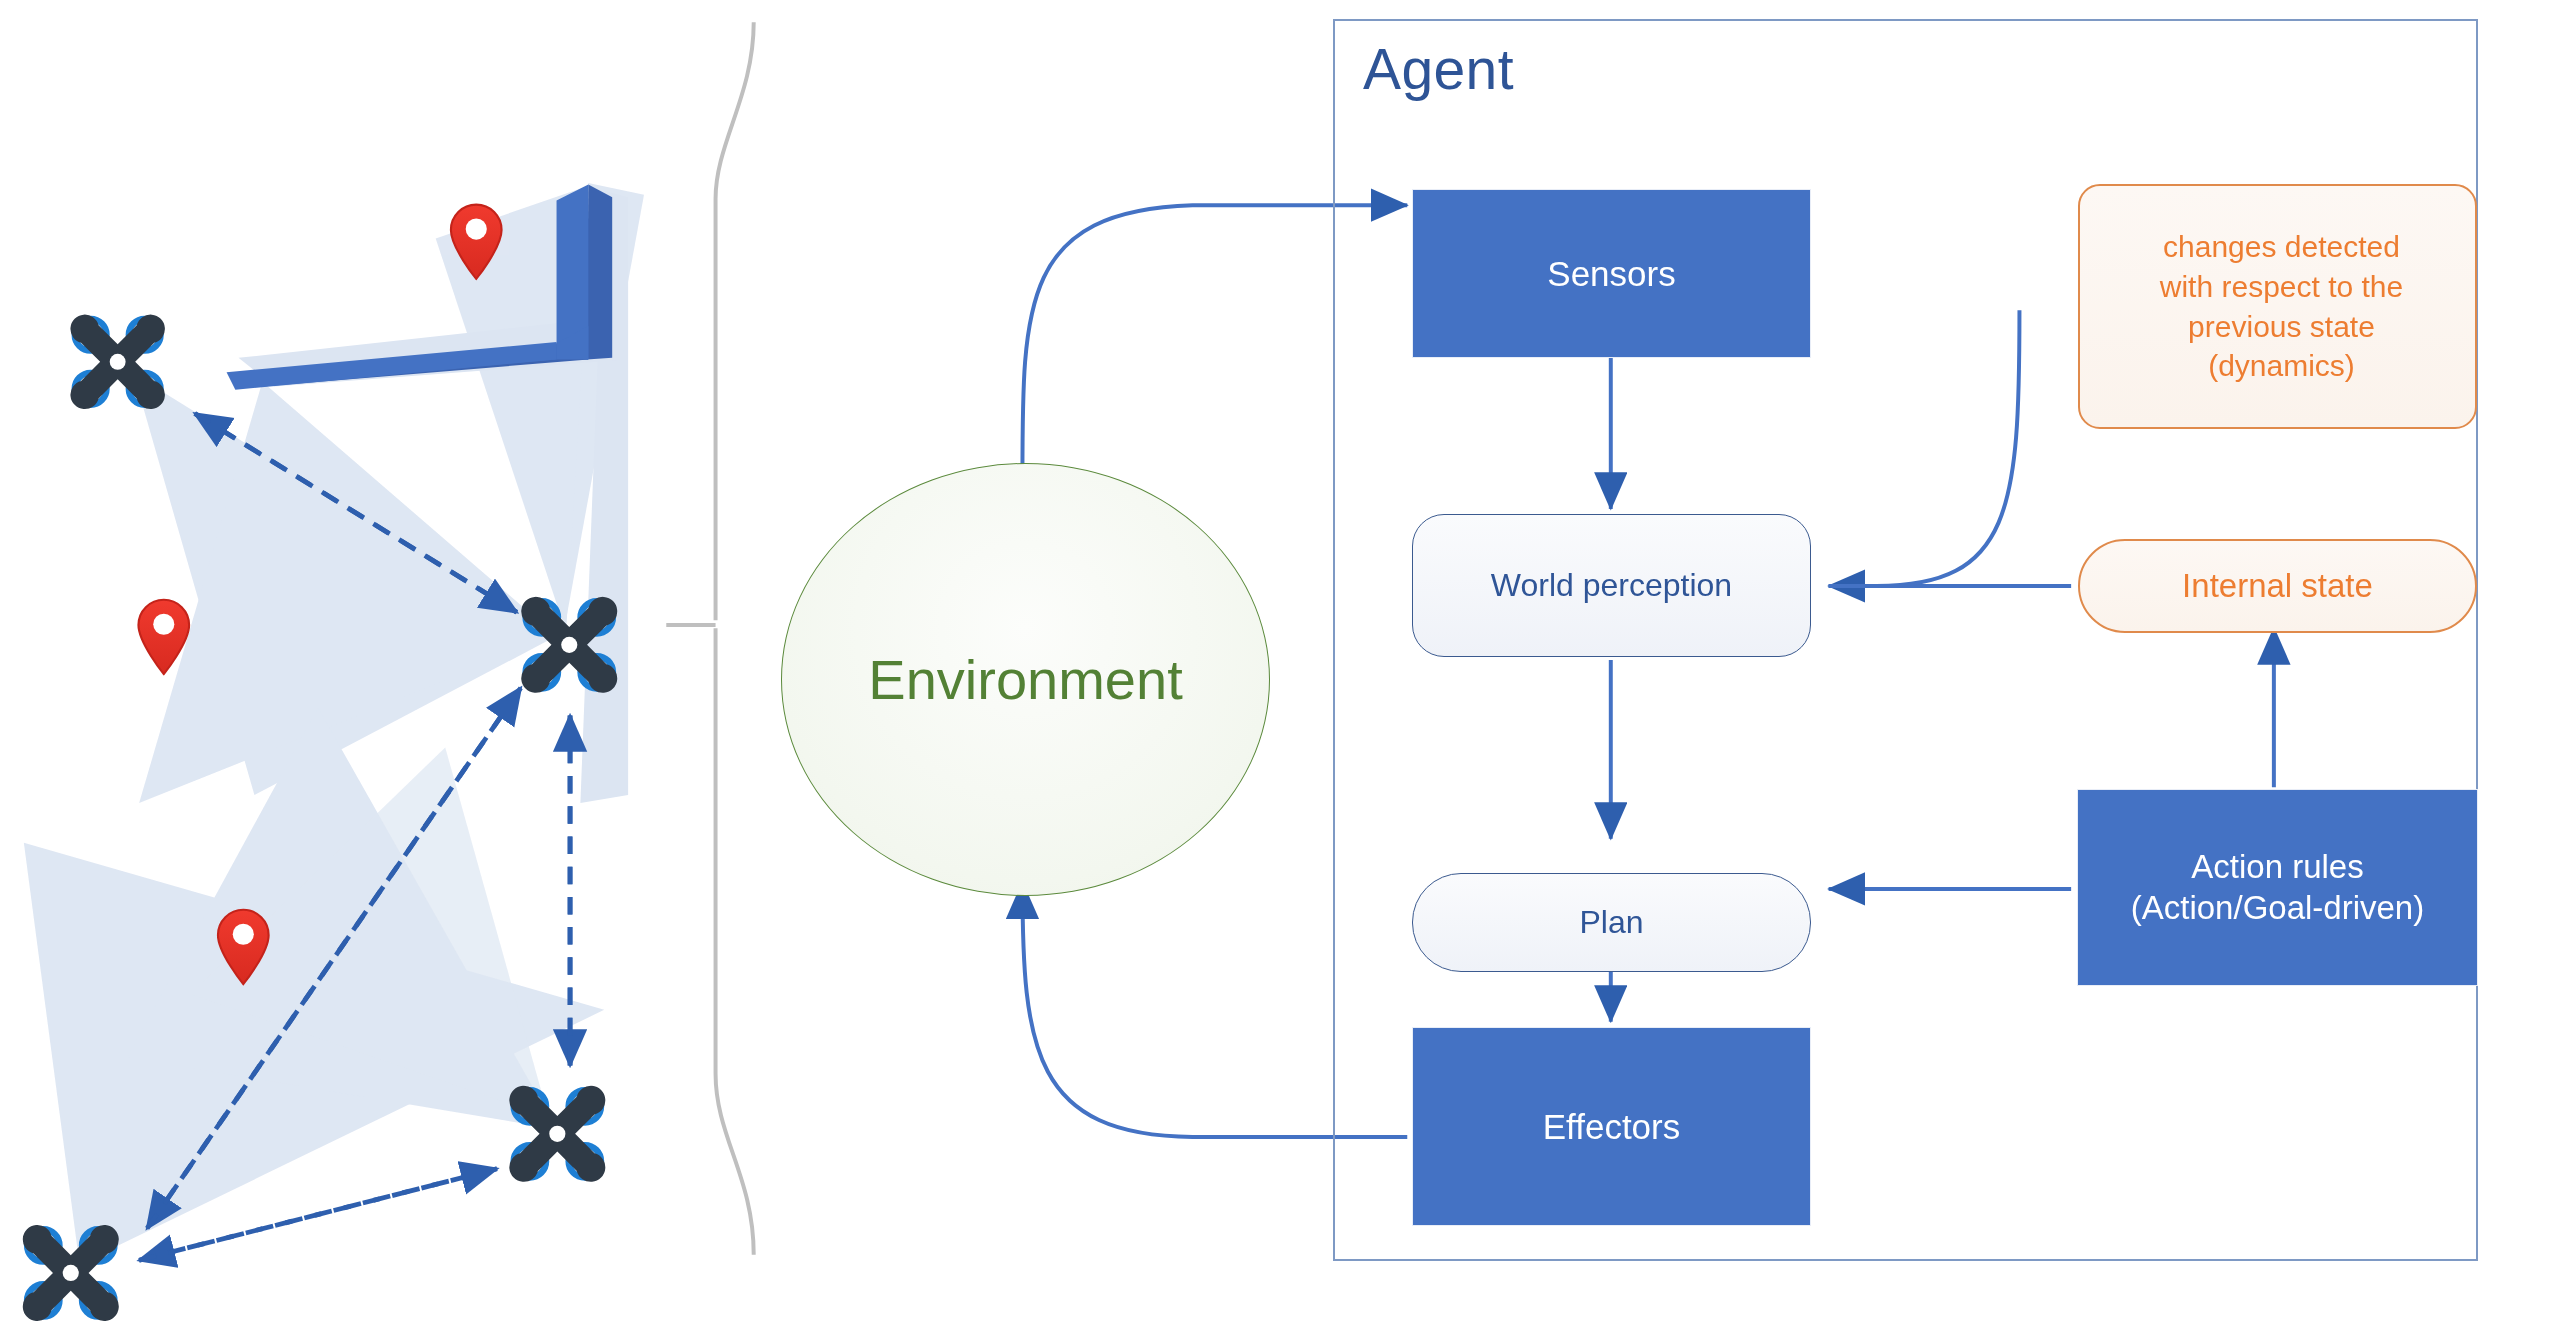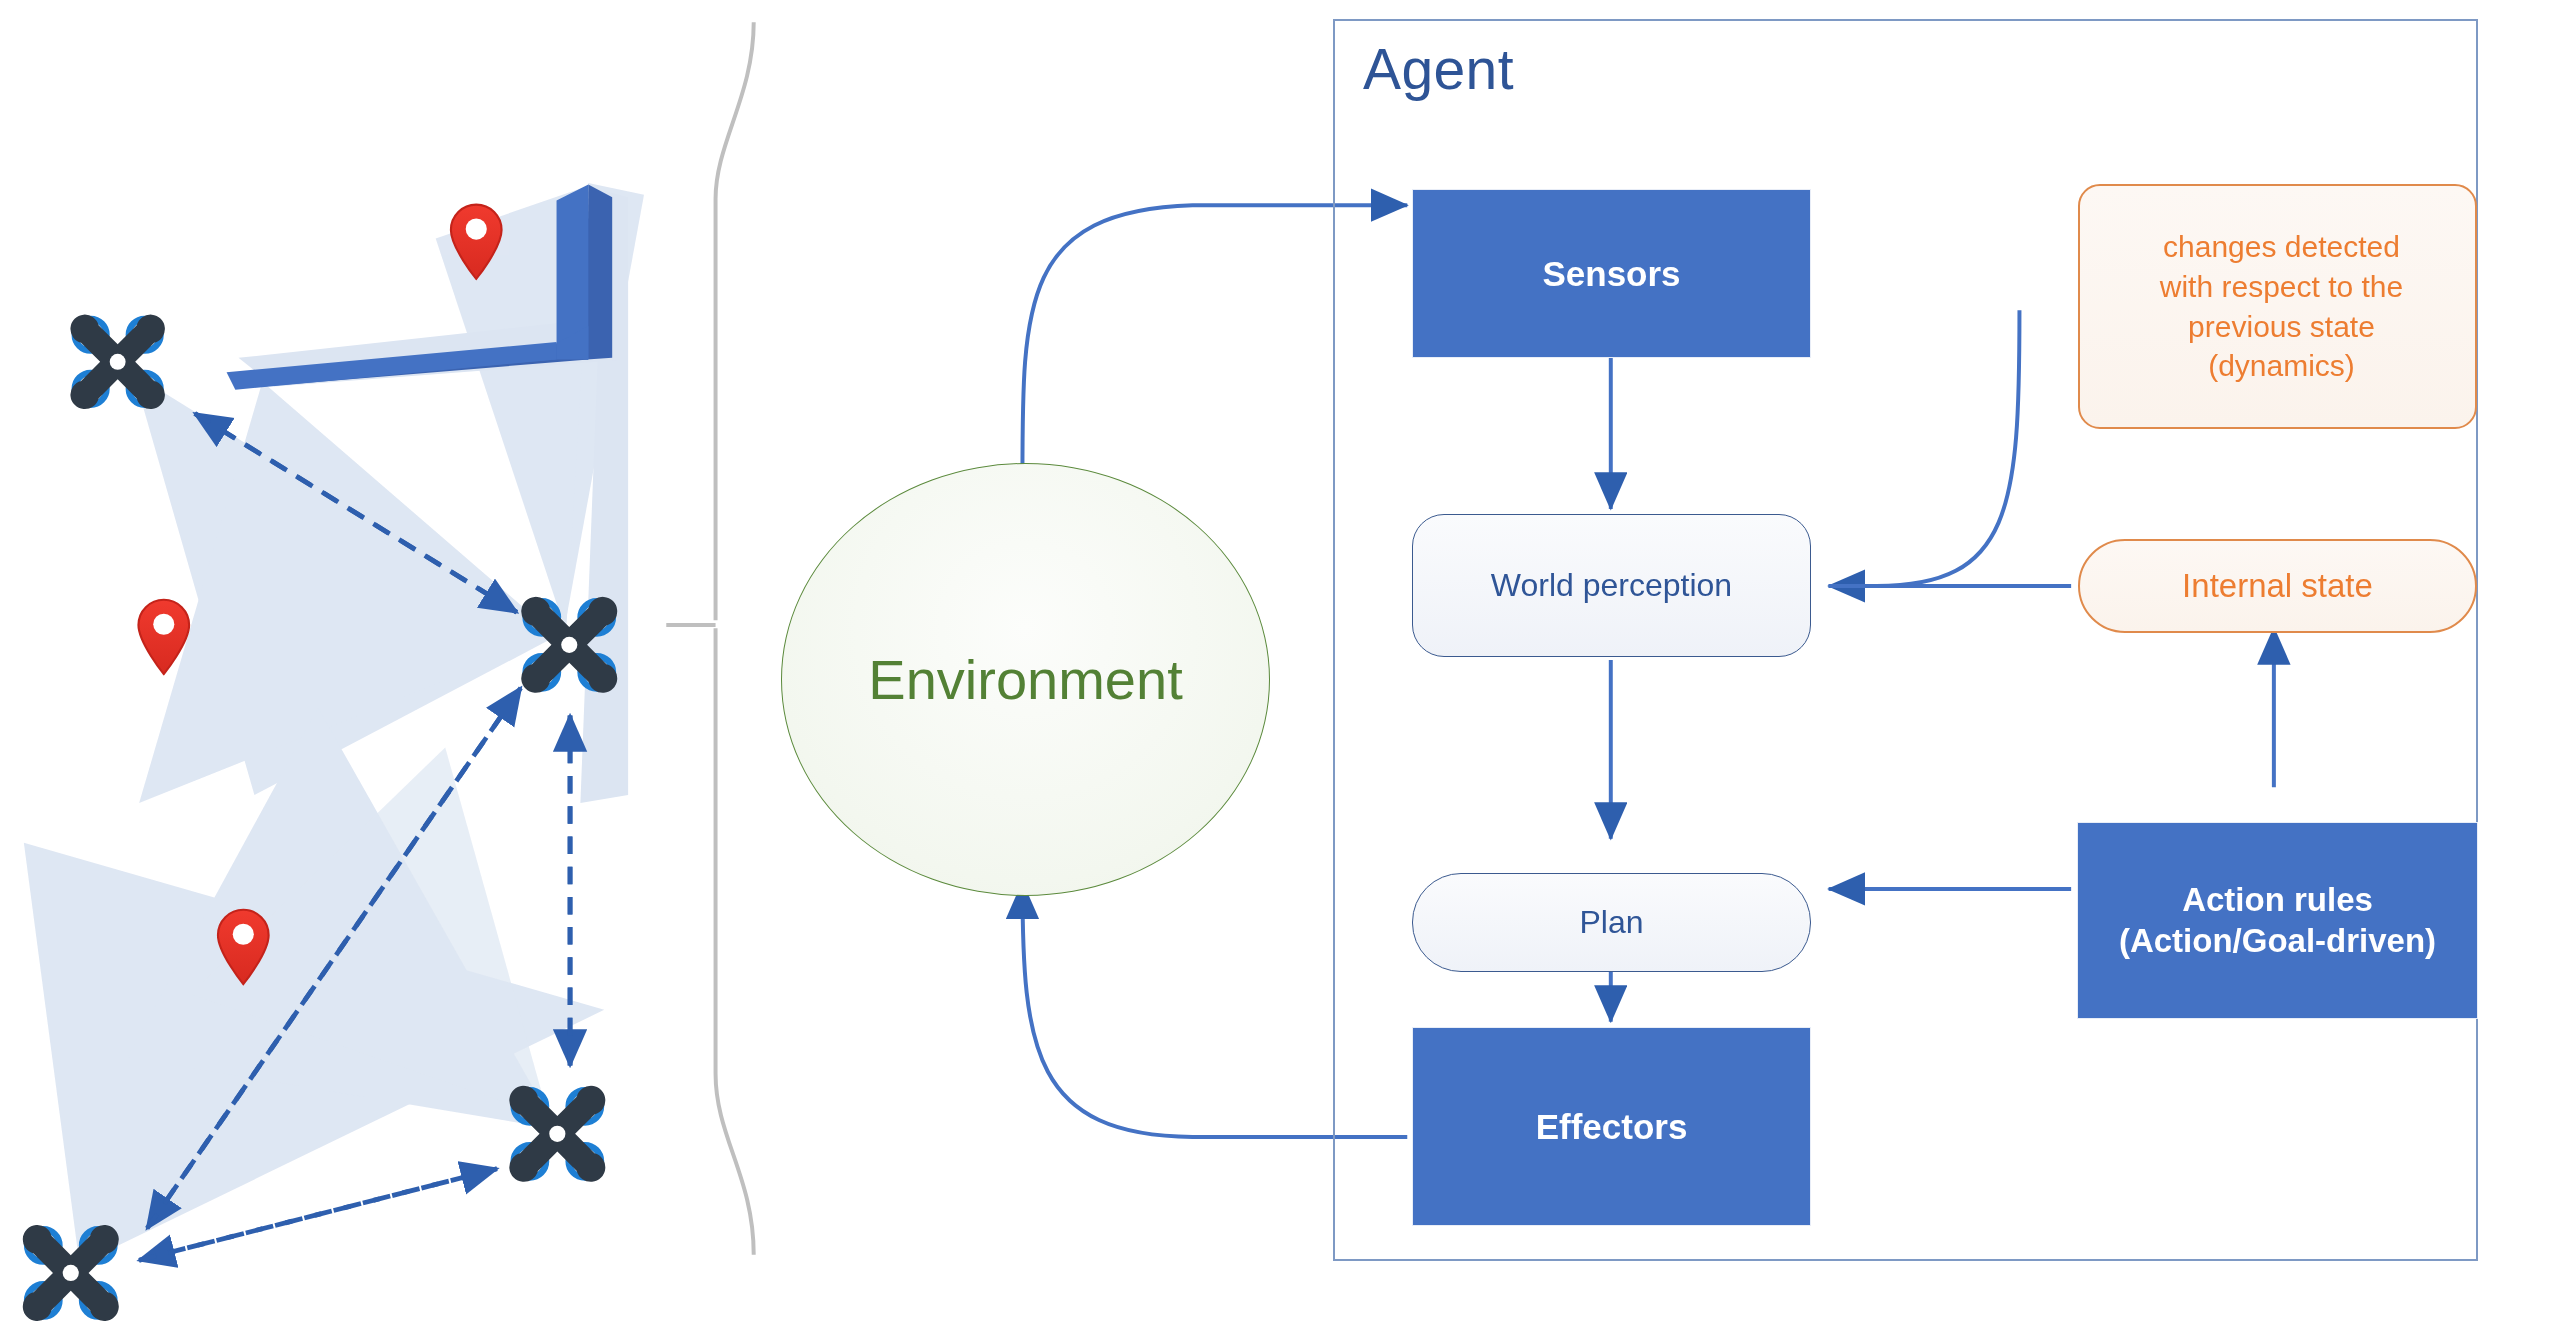--- a/index.html
+++ b/index.html
@@ -3,21 +3,21 @@
 <meta charset="utf-8">
 <style>
   html,body{margin:0;padding:0;background:#ffffff;}
   body{width:2576px;height:1339px;overflow:hidden;font-family:"Liberation Sans",sans-serif;}
   #stage{position:relative;width:2576px;height:1339px;background:#fff;}
   #svgroot{position:absolute;left:0;top:0;width:2576px;height:1339px;}
 
   .nodebox{position:absolute;display:flex;align-items:center;justify-content:center;text-align:center;box-sizing:border-box;}
 
   
-  .blue-box{background:#4472C4;border:0.8px solid #E8EDF7;color:#ffffff;font-size:35px;line-height:1.18;font-weight:bold;}
+  .blue-box{background:#4472C4;border:0.8px solid #E8EDF7;color:#ffffff;font-size:35px;line-height:1.18;}
   
   .light-round{background:linear-gradient(180deg,#FAFBFD 0%,#EFF2F8 100%);border:1.6px solid #3B5A8F;color:#2F5597;}
   
   .orange-round{background:linear-gradient(180deg,#FDF8F4 0%,#FBF3EC 100%);border:2.4px solid #E08A4B;color:#ED7D31;}
 
   .agent-frame{position:absolute;box-sizing:border-box;border:2.4px solid #7E99C4;background:transparent;}
   .agent-title{position:absolute;color:#2E5496;font-size:57px;line-height:1;letter-spacing:0.4px;}
 
   .env-circle{position:absolute;border-radius:50%;border:1.6px solid #5B8A3C;
     background:radial-gradient(circle at 50% 38%,#FCFDFB 0%,#F3F7EF 70%,#EEF3E8 100%);
@@ -176,19 +176,19 @@
     <span>changes detected</span>
     <span>with respect to the</span>
     <span>previous state</span>
     <span>(dynamics)</span>
   </div>
 
   <div class="nodebox orange-round" style="left:2078px;top:539px;width:399px;height:94px;border-radius:47px;font-size:33px;">
     <span>Internal state</span>
   </div>
 
-  <div class="nodebox blue-box" style="left:2077px;top:789px;width:401px;height:197px;flex-direction:column;font-size:33px;line-height:1.22;margin-top:33px;">
+  <div class="nodebox blue-box" style="left:2077px;top:789px;width:401px;height:197px;flex-direction:column;font-size:33px;line-height:1.22;">
     <span>Action rules</span>
     <span>(Action/Goal-driven)</span>
   </div>
 
 </div>
 
 
 </body></html>

